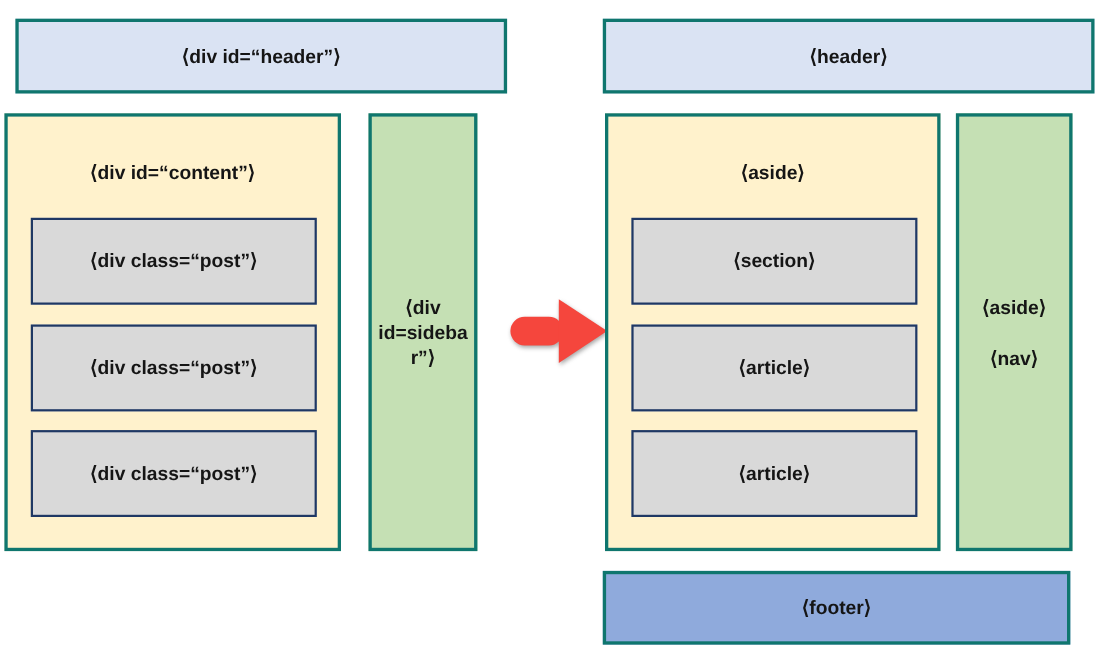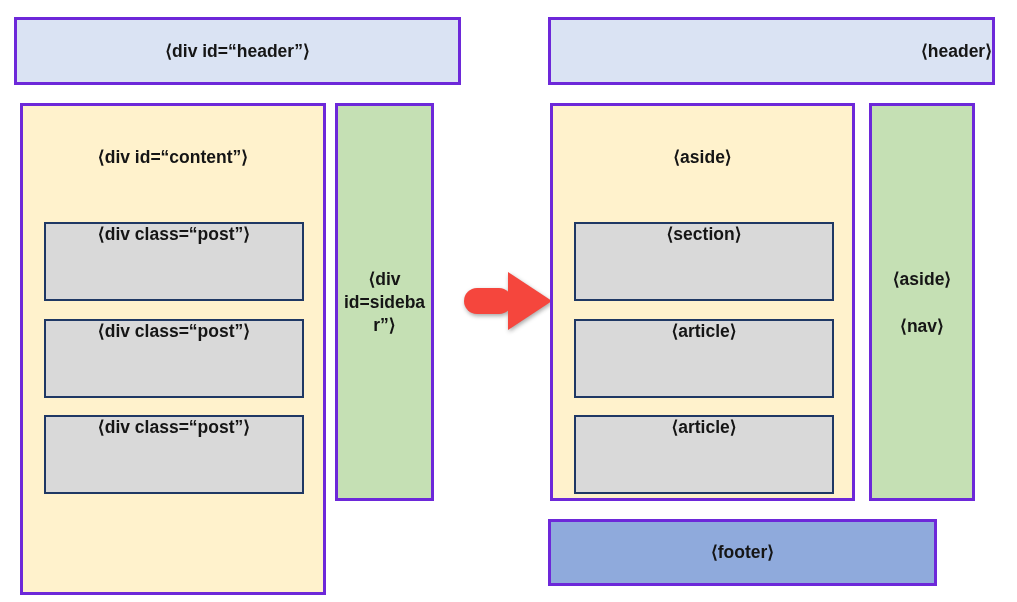--- a/index.html
+++ b/index.html
@@ -10,21 +10,21 @@
     height: 602px;
     background: #ffffff;
     font-family: "Liberation Sans", sans-serif;
     font-weight: 600;
     font-size: 17.5px;
     color: #151515;
     overflow: hidden;
   }
   .box {
     position: absolute;
-    border: 3px solid #6d28d9;
+    border: 3px solid #0f766e;
     display: flex;
     align-items: center;
     justify-content: center;
     text-align: center;
   }
   .header-box  { background: #dae3f3; }
   .footer-box  { background: #8faadc; }
   .panel-box   { background: #fff2cc; display: block; }
   .aside-box   { background: #c5e0b4; flex-direction: column; }
   .panel-label {
@@ -34,41 +34,40 @@
     text-align: center;
   }
   .inner-box {
     position: absolute;
     left: 21px;
     width: 260px;
     height: 79px;
     background: #d9d9d9;
     border: 2px solid #1f3864;
     display: flex;
-    align-items: flex-start;
+    align-items: center;
     justify-content: center;
     text-align: center;
-    margin-top: 24px;
   }
   .inner-1 { top: 92px; }
   .inner-2 { top: 189px; }
   .inner-3 { top: 285px; }
   .sidebar-text { white-space: pre-line; line-height: 23px; }
   .aside-line { line-height: 22px; }
   .aside-gap { height: 25px; }
   
   #l-header  { left: 14px;  top: 17px;  width: 447px; height: 68px; }
-  #l-content { left: 20px;  top: 103px; width: 306px; height: 492px; }
+  #l-content { left: 4px;  top: 103px; width: 306px; height: 398px; }
   #l-sidebar { left: 335px; top: 103px; width: 99px; height: 398px; }
   #l-footer  { left: 14px;  top: 519px; width: 447px; height: 67px; }
   
-  #r-header  { left: 548px; top: 17px;  width: 447px; height: 68px; justify-content: flex-end; }
+  #r-header  { left: 548px; top: 17px;  width: 447px; height: 68px; }
   #r-main    { left: 550px; top: 103px; width: 305px; height: 398px; }
   #r-aside   { left: 869px; top: 103px; width: 106px; height: 398px; }
-  #r-footer  { left: 548px; top: 519px; width: 389px; height: 67px; }
+  #r-footer  { left: 548px; top: 519px; width: 425px; height: 67px; }
   .arrow-svg {
     position: absolute;
     left: 460px;
     top: 264px;
     width: 96px;
     height: 74px;
     filter: drop-shadow(1px 2px 2px rgba(60,60,60,0.45));
   }
 </style>
 </head>

